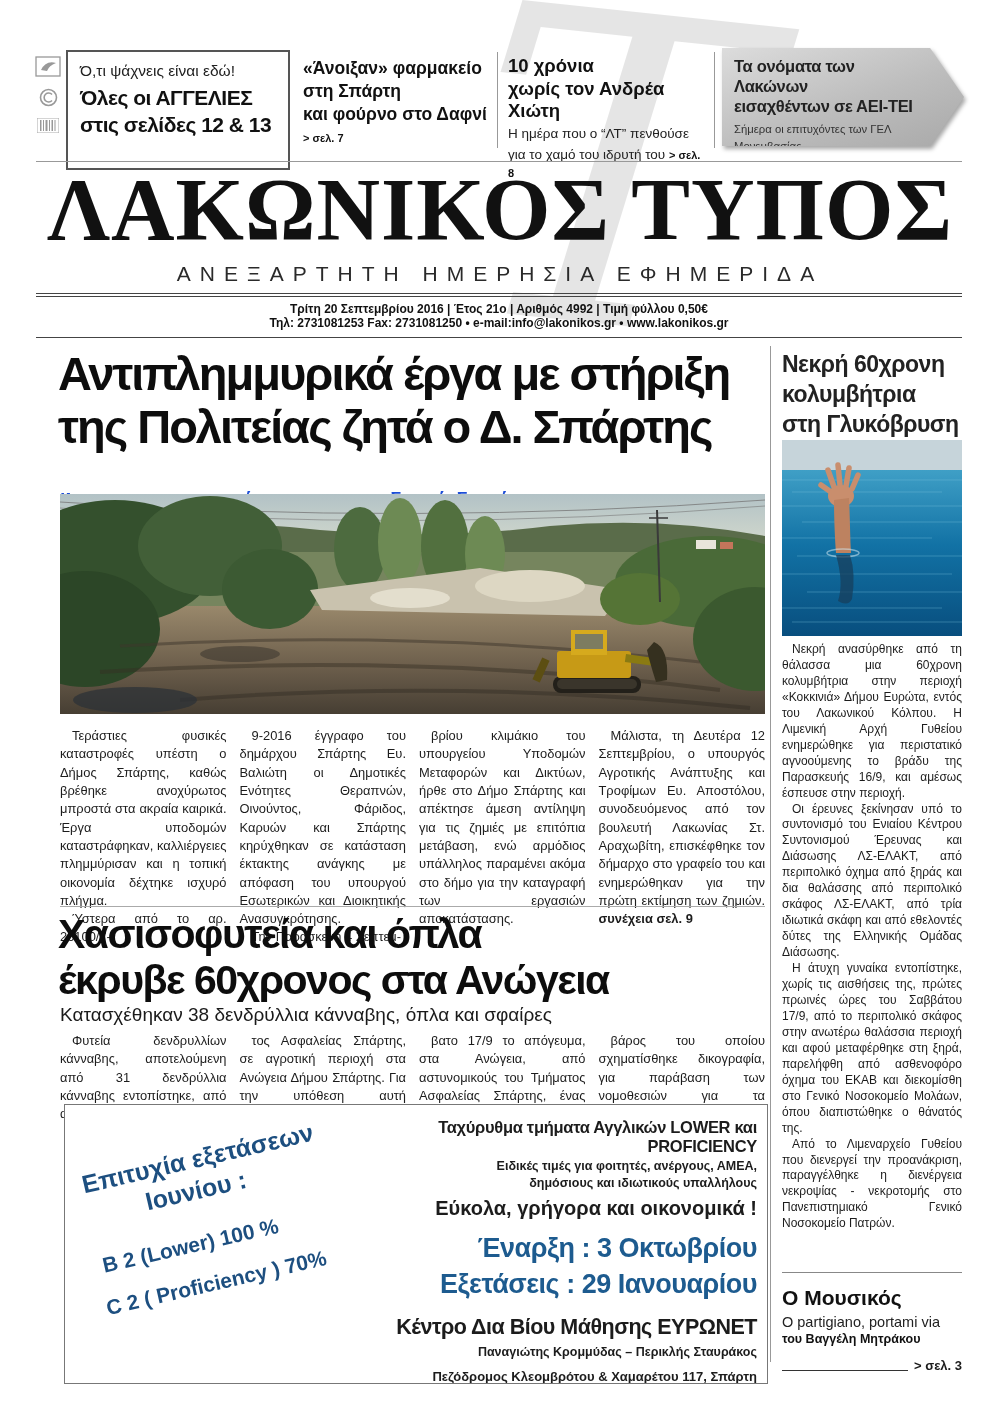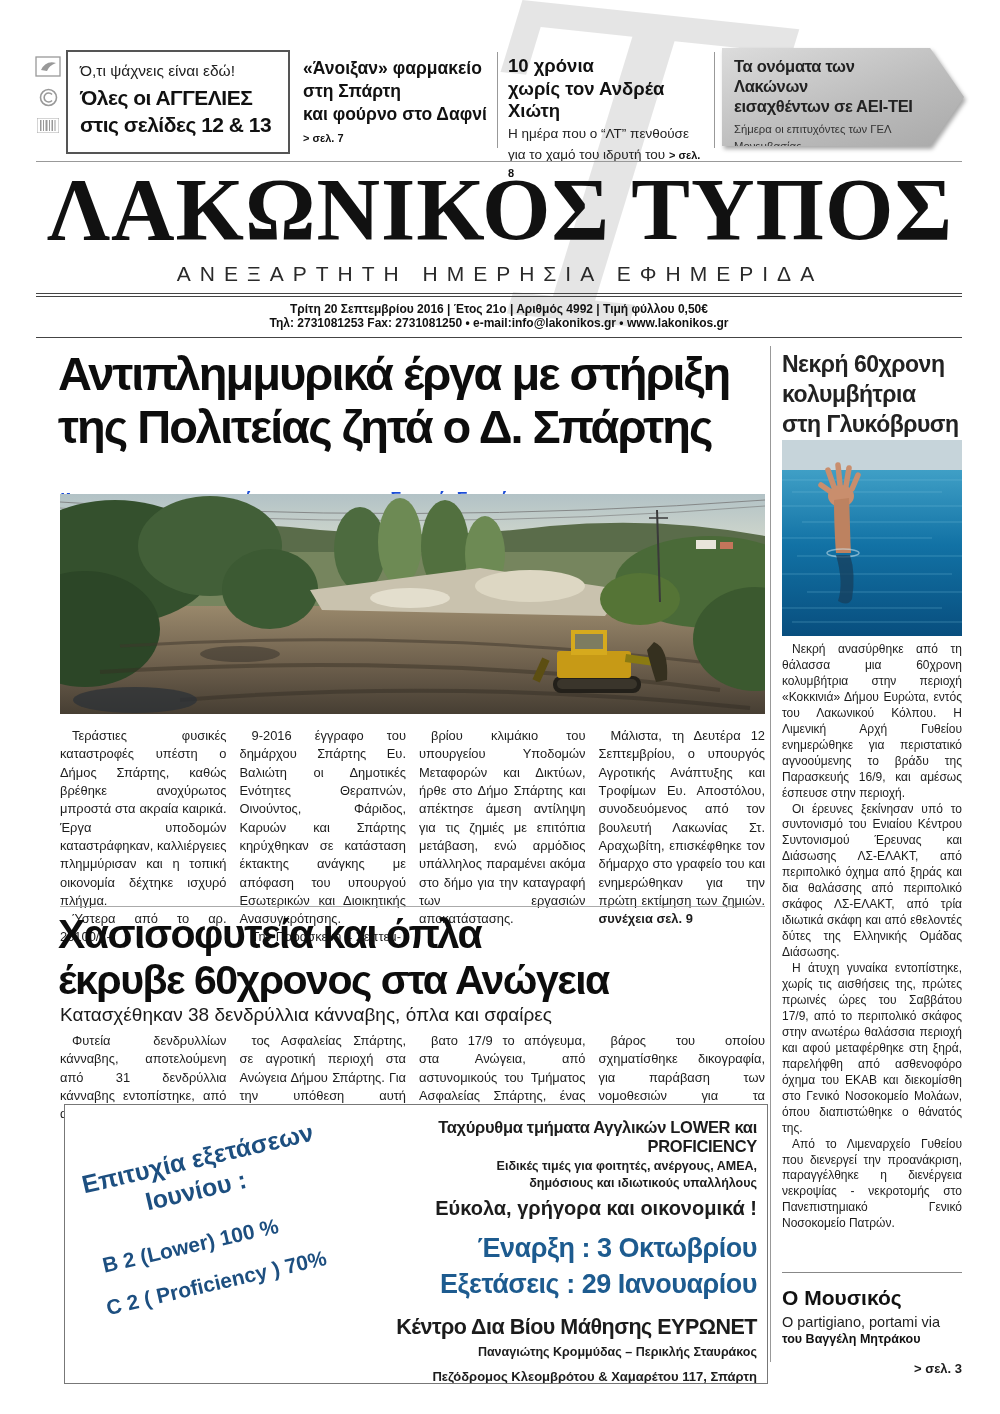--- a/index.html
+++ b/index.html
@@ -5,21 +5,21 @@
   html,body { margin:0; padding:0; }
   body { width:1000px; height:1414px; background:#e8e8e8; font-family:"Liberation Sans", sans-serif; }
   .page { position:relative; width:1000px; height:1414px; background:#ffffff; overflow:hidden; color:#1a1a1a; }
 
   
   .watermark { position:absolute; left:470px; top:-40px; font-family:"DejaVu Serif", serif; font-style:italic;
                font-size:430px; line-height:1; color:rgba(0,0,0,0.10); transform:rotate(6deg); z-index:0; user-select:none; }
 
   
   .elta { position:absolute; left:34px; top:56px; width:28px; display:flex; flex-direction:column; gap:7px; align-items:center; z-index:2; }
-  .classifieds-box { position:absolute; left:66px; top:50px; width:224px; height:104px; border:2px solid #555;
+  .classifieds-box { position:absolute; left:66px; top:50px; width:224px; height:120px; border:2px solid #555;
                      box-sizing:border-box; padding:10px 12px; z-index:2; background:#fff; }
   .cb1 { font-size:15.5px; color:#222; margin-bottom:5px; }
   .cb2 { font-size:21px; font-weight:bold; line-height:1.28; letter-spacing:-0.5px; color:#111; }
   .promo-pharmacy { position:absolute; left:303px; top:57px; width:195px; z-index:2; }
   .pp { font-size:17.5px; font-weight:bold; line-height:1.3; color:#111; }
   .pageref { font-size:11px; font-weight:bold; color:#111; }
   .vdiv { position:absolute; top:52px; height:96px; border-left:1px solid #999; z-index:2; }
   .vdiv1 { left:497px; } .vdiv2 { left:714px; }
   .promo-chiotis { position:absolute; left:508px; top:55px; width:200px; z-index:2; }
   .pc-b { font-size:18.5px; font-weight:bold; line-height:1.22; color:#111; }
@@ -85,21 +85,21 @@
                    font-size:23px; font-weight:bold; line-height:1.3; letter-spacing:-0.5px; color:#222; }
   .side-photo { position:absolute; left:782px; top:440px; width:180px; height:196px; z-index:2; }
   .side-body { position:absolute; left:782px; top:642px; width:180px; z-index:2;
                font-size:12px; line-height:1.33; text-align:justify; color:#1c1c1c; }
   .side-body p { margin:0; text-indent:10px; }
   .side-rule { position:absolute; left:782px; top:1272px; width:180px; border-top:1px solid #888; z-index:2; }
   .side-promo { position:absolute; left:782px; top:1286px; width:180px; z-index:2; }
   .sp-title { font-size:21px; font-weight:bold; color:#111; }
   .sp-line { font-size:14.5px; margin-top:4px; color:#222; }
   .sp-by { font-size:12.5px; font-weight:bold; margin-top:2px; color:#111; }
-  .sp-pageline { display:flex; align-items:flex-end; margin-top:12px;flex-direction:column; }
+  .sp-pageline { display:flex; align-items:flex-end; margin-top:12px; }
   .sp-underscore { flex:1; border-bottom:1.5px solid #333; height:1px; margin-bottom:2px; }
   .sp-page { font-size:13px; font-weight:bold; margin-left:6px; white-space:nowrap; }
 </style>
 </head>
 <body>
 
 <div class="page">
 
   <div class="watermark">Τ</div>
 

